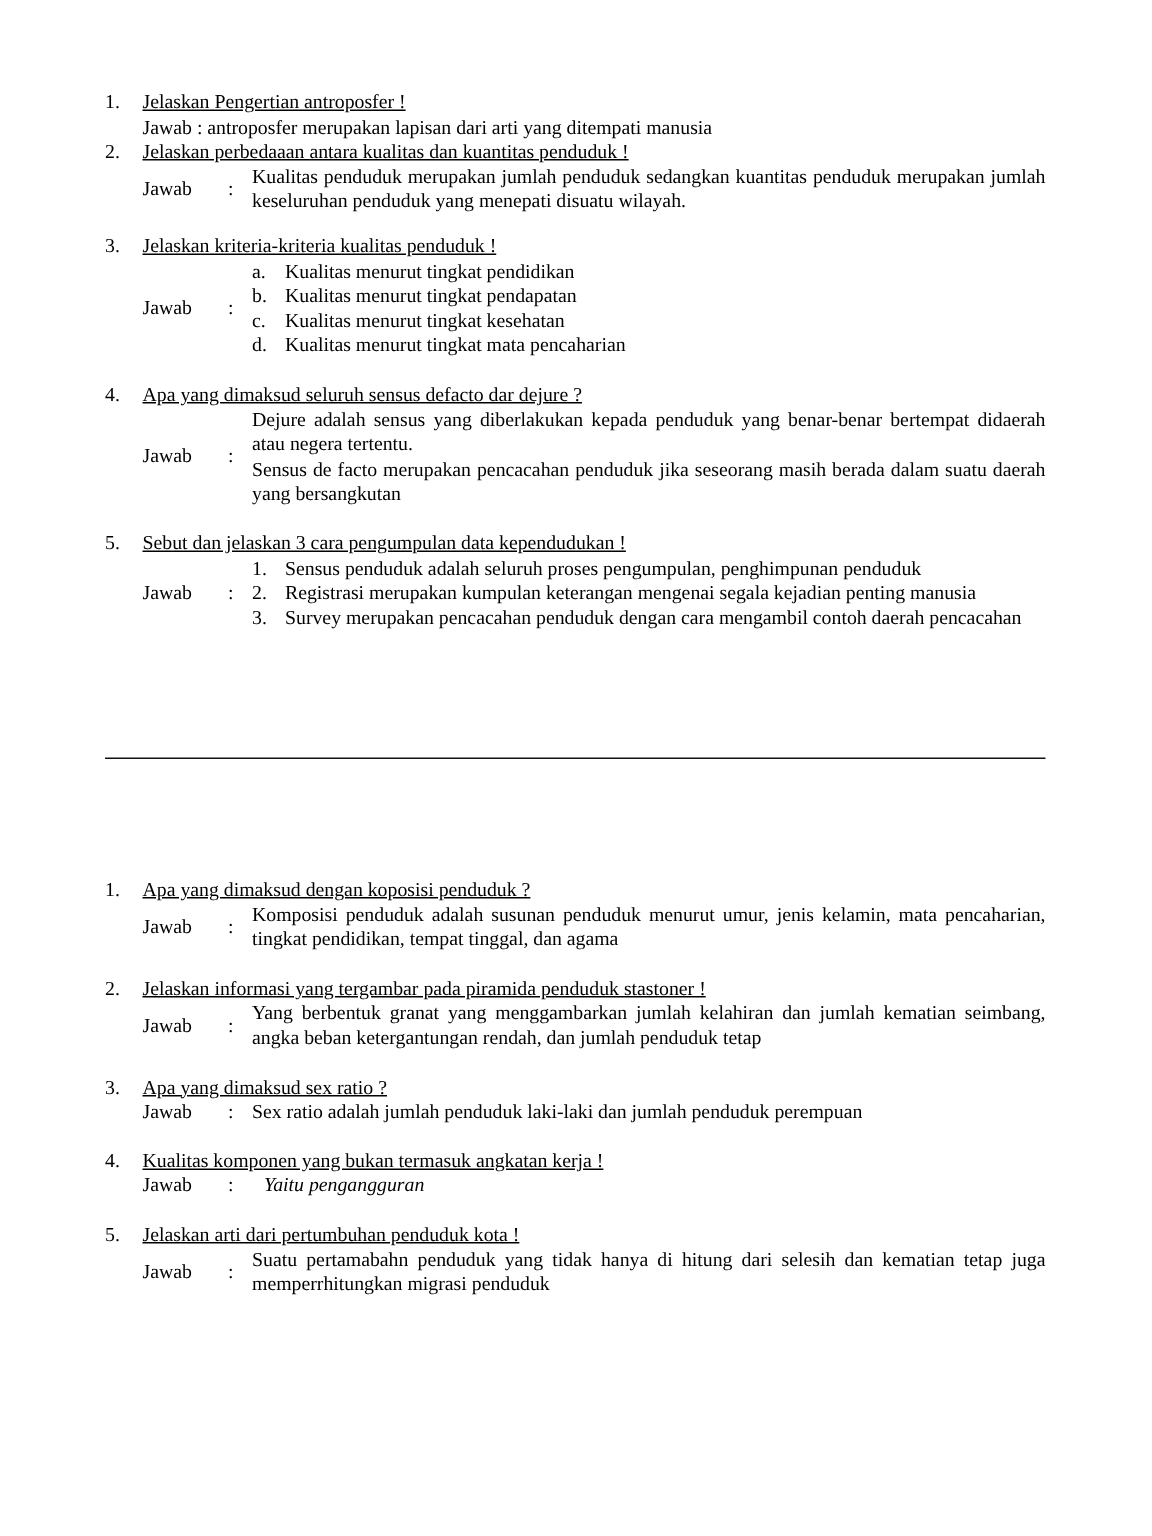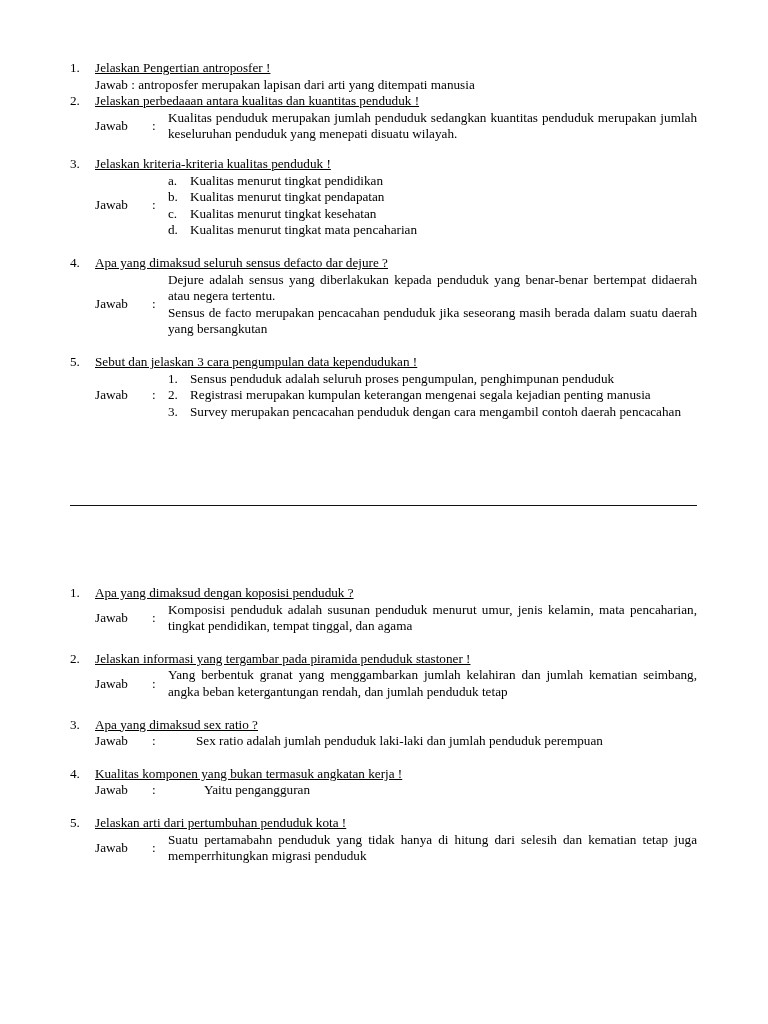--- a/index.html
+++ b/index.html
@@ -77,21 +77,20 @@
     flex: 0 0 16px;
     white-space: nowrap;
   }
   .ans-body {
     flex: 1 1 auto;
     text-align: justify;
     text-justify: inter-word;
   }
   .ans-body.nojustify {
     text-align: left;
-    margin-left: 28px;
   }
   
   .ans-body.sub {
     padding-left: 0;
   }
 
   
   .sublist {
     margin: 0;
     padding: 0;
@@ -266,21 +265,21 @@
           <span class="ans-body nojustify">Sex ratio adalah jumlah penduduk laki-laki dan jumlah penduduk perempuan</span>
         </div>
       </li>
 
       <li class="qitem gap-lg">
         <span class="qnum">4.</span>
         <span class="qtext">Kualitas komponen yang bukan termasuk angkatan kerja !</span>
         <div class="ans">
           <span class="ans-label">Jawab</span>
           <span class="ans-colon">:</span>
-          <span class="ans-body nojustify" style="padding-left:8px;">Yaitu pengangguran</span>
+          <span class="ans-body nojustify" style="padding-left:8px;font-style:italic;">Yaitu pengangguran</span>
         </div>
       </li>
 
       <li class="qitem gap-lg">
         <span class="qnum">5.</span>
         <span class="qtext">Jelaskan arti dari pertumbuhan penduduk kota !</span>
         <div class="ans">
           <span class="ans-label">Jawab</span>
           <span class="ans-colon">:</span>
           <span class="ans-body">Suatu pertamabahn penduduk yang tidak hanya di hitung dari selesih dan kematian tetap juga memperrhitungkan migrasi penduduk</span>

